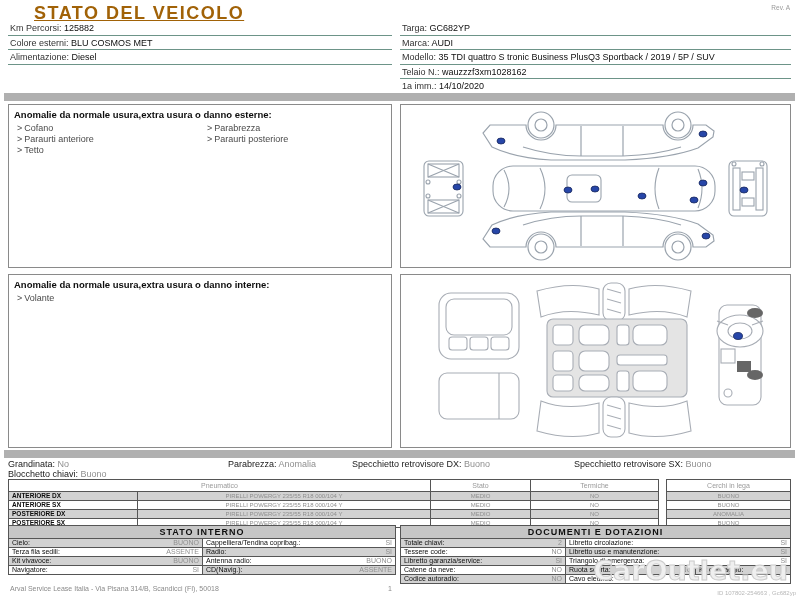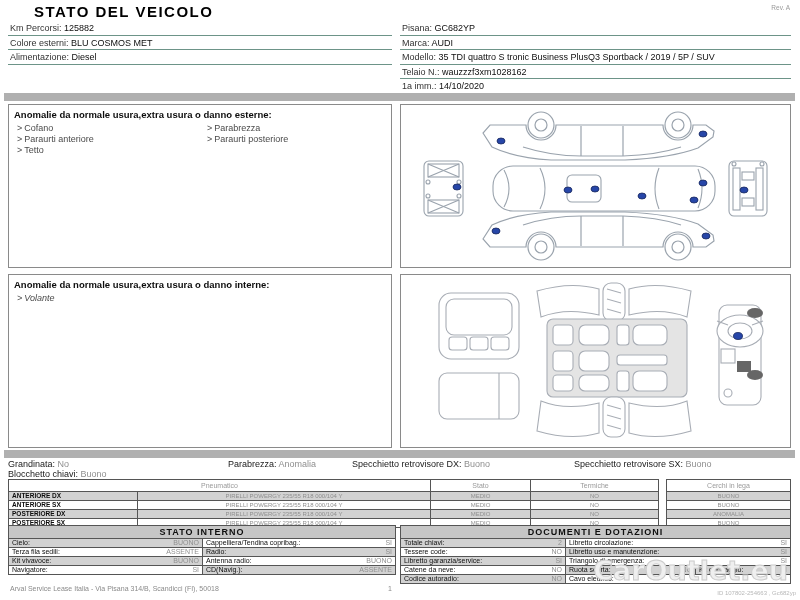--- a/index.html
+++ b/index.html
@@ -1,18 +1,18 @@
 <!DOCTYPE html>
 <html><head>
 <meta charset="utf-8">
 <style>
   html,body{margin:0;padding:0;background:#fff;}
   #report{position:relative;width:800px;height:600px;background:#fff;overflow:hidden;
           font-family:"Liberation Sans",sans-serif;color:#222;border-right:1px solid #d8d8d8;}
-  .title{position:absolute;left:34px;top:3px;font-size:15px;font-weight:bold;color:#000000;letter-spacing:1.5px;}
+  .title{position:absolute;left:34px;top:3px;font-size:18px;font-weight:bold;color:#a16207;letter-spacing:1.5px;text-decoration:underline;}
   .rev{position:absolute;right:10px;top:4px;font-size:6.5px;color:#999;}
   .fields-left{position:absolute;left:8px;top:21px;width:384px;}
   .fields-right{position:absolute;left:400px;top:21px;width:391px;}
   .field{border-bottom:1px solid #6d9488;padding:2px 2px 1px;font-size:9px;color:#333;line-height:10.5px;}
   .field .val{font-weight:normal;color:#0e0e0e;}
   .bar{position:absolute;left:4px;width:791px;height:8px;background:#b0b0b0;}
   .box{position:absolute;border:1px solid #8a8a8a;background:#fff;}
   .box .heading{font-size:9.5px;font-weight:bold;padding:4px 5px 2px;color:#0e0e0e;}
   .anom-col{position:absolute;top:18px;font-size:9px;color:#4a4a4a;line-height:11px;}
   .anom-item span{margin-right:2px;}
@@ -49,21 +49,21 @@
 
   <div class="title">STATO DEL VEICOLO</div>
   <div class="rev">Rev. A</div>
 
   <div class="fields-left">
     <div class="field"><span class="lab">Km Percorsi:</span> <span class="val">125882</span></div>
     <div class="field"><span class="lab">Colore esterni:</span> <span class="val">BLU COSMOS MET</span></div>
     <div class="field"><span class="lab">Alimentazione:</span> <span class="val">Diesel</span></div>
   </div>
   <div class="fields-right">
-    <div class="field"><span class="lab">Pisana:</span> <span class="val">GC682YP</span></div>
+    <div class="field"><span class="lab">Targa:</span> <span class="val">GC682YP</span></div>
     <div class="field"><span class="lab">Marca:</span> <span class="val">AUDI</span></div>
     <div class="field" style="padding-right:18px;"><span class="lab">Modello:</span> <span class="val">35 TDI quattro S tronic Business PlusQ3 Sportback / 2019 / 5P / SUV</span></div>
     <div class="field"><span class="lab">Telaio N.:</span> <span class="val">wauzzzf3xm1028162</span></div>
     <div class="field"><span class="lab">1a imm.:</span> <span class="val">14/10/2020</span></div>
   </div>
 
   <div class="bar" style="top:93px;"></div>
 
   <div class="box" style="left:8px;top:104px;width:382px;height:162px;">
     <div class="heading">Anomalie da normale usura,extra usura o danno esterne:</div>
@@ -139,21 +139,21 @@
         <ellipse cx="293" cy="95" rx="4" ry="3"></ellipse>
         <ellipse cx="343" cy="85" rx="4" ry="3"></ellipse>
         <ellipse cx="95" cy="126" rx="4" ry="3"></ellipse>
         <ellipse cx="305" cy="131" rx="4" ry="3"></ellipse>
       </g>
     </svg>
   </div>
 
   <div class="box" style="left:8px;top:274px;width:382px;height:172px;">
     <div class="heading">Anomalie da normale usura,extra usura o danno interne:</div>
-    <div class="anom-col" style="left:8px;font-style:italic;">
+    <div class="anom-col" style="left:8px;">
       <div class="anom-item"><span>&gt;</span><span>Volante</span></div>
     </div>
   </div>
 
   <div class="box" style="left:400px;top:274px;width:389px;height:172px;">
     <svg class="diag" viewBox="0 0 389 172">
       <g stroke="#a8adb5" fill="#fff" stroke-width="1.1">
         <g>
           <rect x="38" y="18" width="80" height="66" rx="12"></rect>
           <rect x="45" y="24" width="66" height="36" rx="8" fill="none"></rect>

